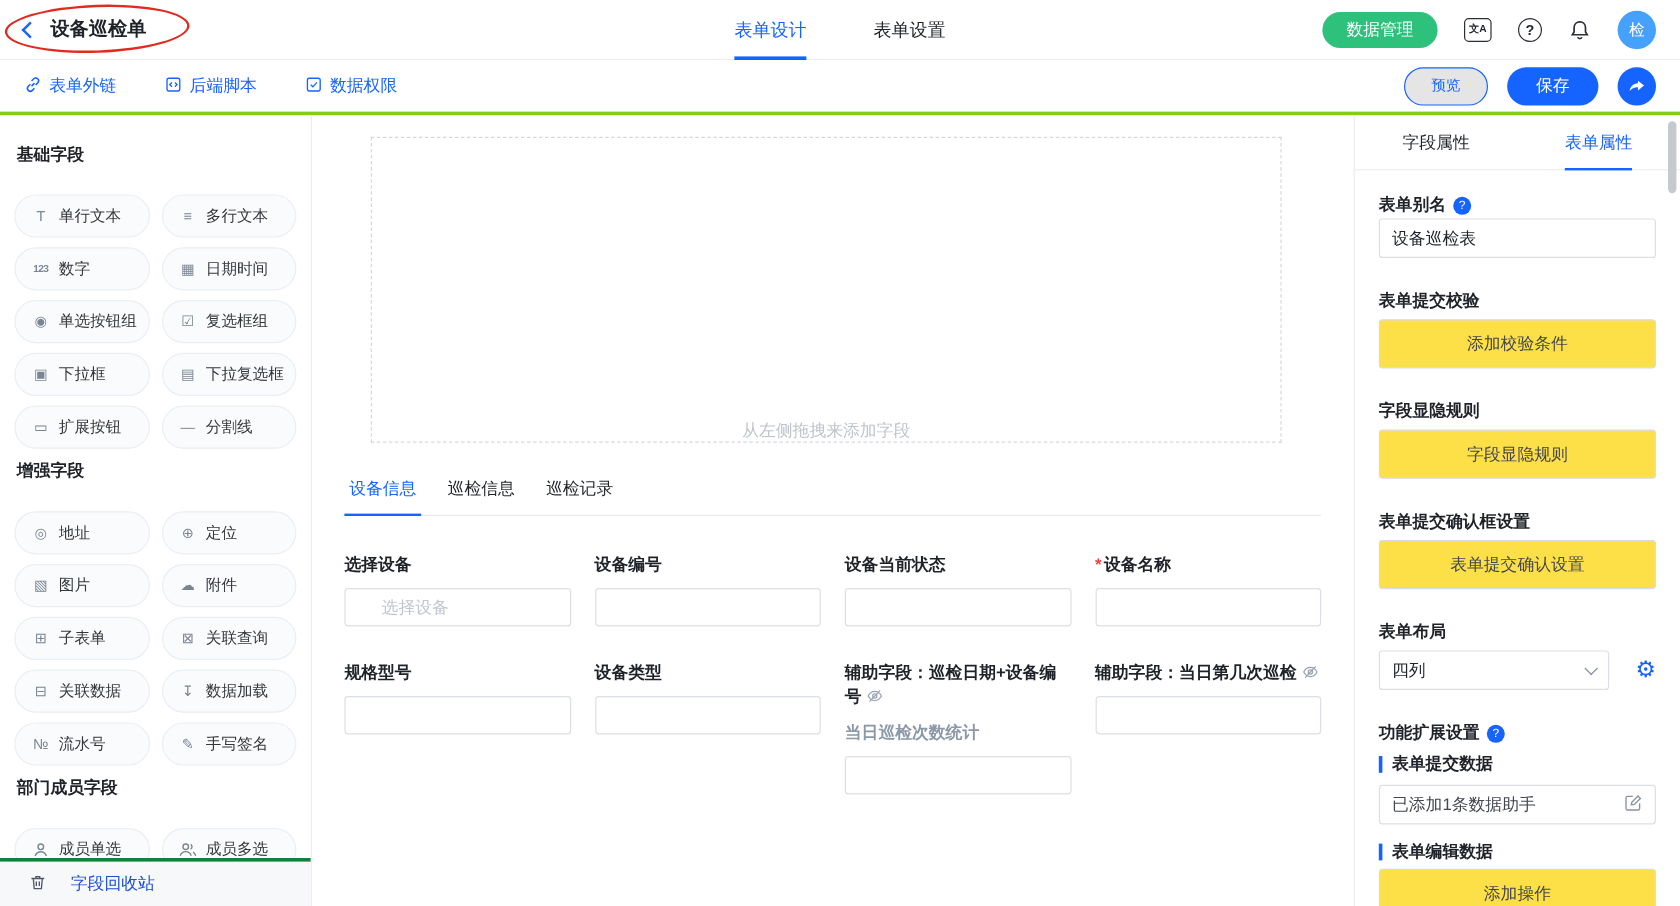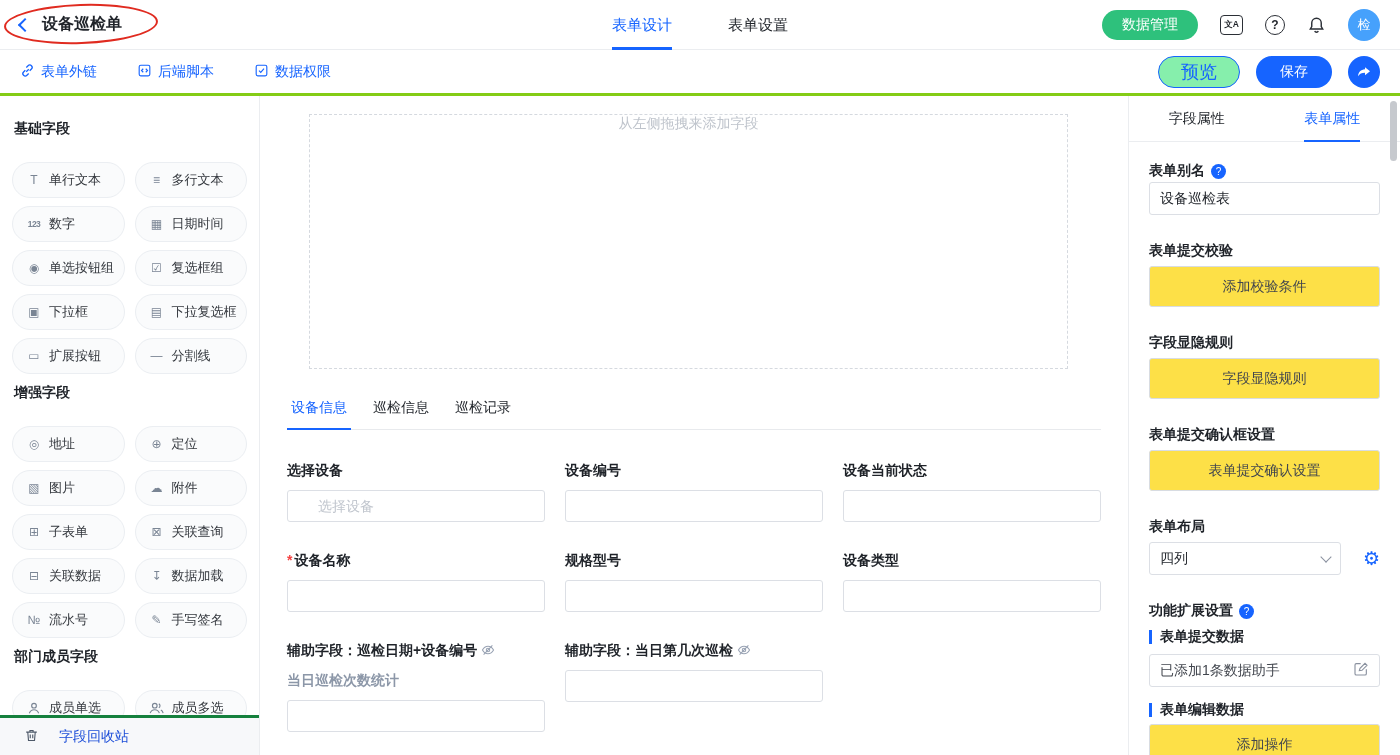--- a/index.html
+++ b/index.html
@@ -32,21 +32,21 @@
   .i-bell { display:flex; align-items:center; cursor:pointer; }
   .avatar { width:32px; height:32px; border-radius:50%; background:#46A1FC; color:#fff;
     display:flex; align-items:center; justify-content:center; font-size:13px; cursor:pointer; }
 
   
   .subbar { flex:0 0 46px; display:flex; align-items:center; padding:0 20px; border-bottom:3px solid #84cc16; }
   .slink { color:#1664FF; font-size:14px; display:flex; align-items:center; gap:6px;
     margin-right:40px; cursor:pointer; }
   .sright { margin-left:auto; display:flex; align-items:center; gap:16px; }
   .btn-preview { height:32px; padding:0 22px; border-radius:17px; border:1px solid #1664FF;
-    color:#1664FF; background:#86efac; font-size:18px; cursor:pointer; }
+    color:#1664FF; background:#e5e5e5; font-size:12px; cursor:pointer; }
   .btn-save { height:32px; padding:0 24px; border-radius:17px; background:#1664FF; color:#fff;
     border:none; font-size:14px; cursor:pointer; }
   .share-circle { width:32px; height:32px; border-radius:50%; background:#1664FF;
     display:flex; align-items:center; justify-content:center; cursor:pointer; }
 
   
   .main { flex:1; display:flex; min-height:0; position:relative; }
 
   
   .sidebar { flex:0 0 260px; border-right:1px solid #EBEDF0; position:relative;
@@ -58,26 +58,26 @@
   .fic { color:#7A8594; font-size:12px; min-width:16px; display:inline-flex;
     align-items:center; justify-content:center; flex:0 0 auto; }
   .fic.num { font-size:8.5px; font-weight:bold; letter-spacing:-0.5px; }
   .recycle { position:absolute; left:0; right:0; bottom:0; height:40px; background:#F7F8FA;
     border-top:3px solid #15803d; display:flex; align-items:center; gap:20px; padding-left:24px;
     font-size:14px; color:#1d4ed8; cursor:pointer; }
 
   
   .canvas { flex:1; padding:0 27px; overflow:hidden; }
   .dropzone { margin:18px 33px 0 22px; height:255px; border:1px dashed #D5D9DF;
-    display:flex; align-items:flex-start; justify-content:center; color:#BFC4CC; font-size:14px; }
+    display:flex; align-items:flex-end; justify-content:center; color:#BFC4CC; font-size:14px; }
   .ctabs { display:flex; gap:18px; margin-top:30px; border-bottom:1px solid #E8EAED; }
   .ctab { padding:0 4px 12px; font-size:14px; cursor:pointer; position:relative; }
   .ctab.active { color:#1664FF; }
   .ctab.active::after { content:""; position:absolute; left:0; right:0; bottom:-1px; height:2px; background:#1664FF; }
-  .fields { margin-top:30px; display:grid; grid-template-columns:repeat(3,1fr);
+  .fields { margin-top:30px; display:grid; grid-template-columns:repeat(4,1fr);
     column-gap:20px; row-gap:28px; align-items:start; }
   .flabel { font-size:14px; font-weight:600; line-height:20px; }
   .freq { color:#F53F3F; margin-right:2px; }
   .finput { margin-top:10px; height:32px; width:100%; border:1px solid #DCDFE5; border-radius:3px;
     font-size:14px; padding:0 10px; color:#1F2329; background:#fff; display:block; }
   .finput.pl30 { padding-left:30px; }
   input::placeholder { color:#C1C6CE; }
   .fsub { margin-top:10px; font-size:14px; font-weight:600; line-height:20px; color:#8C97A8; }
   .eye { vertical-align:-2px; margin-left:4px; }
 

